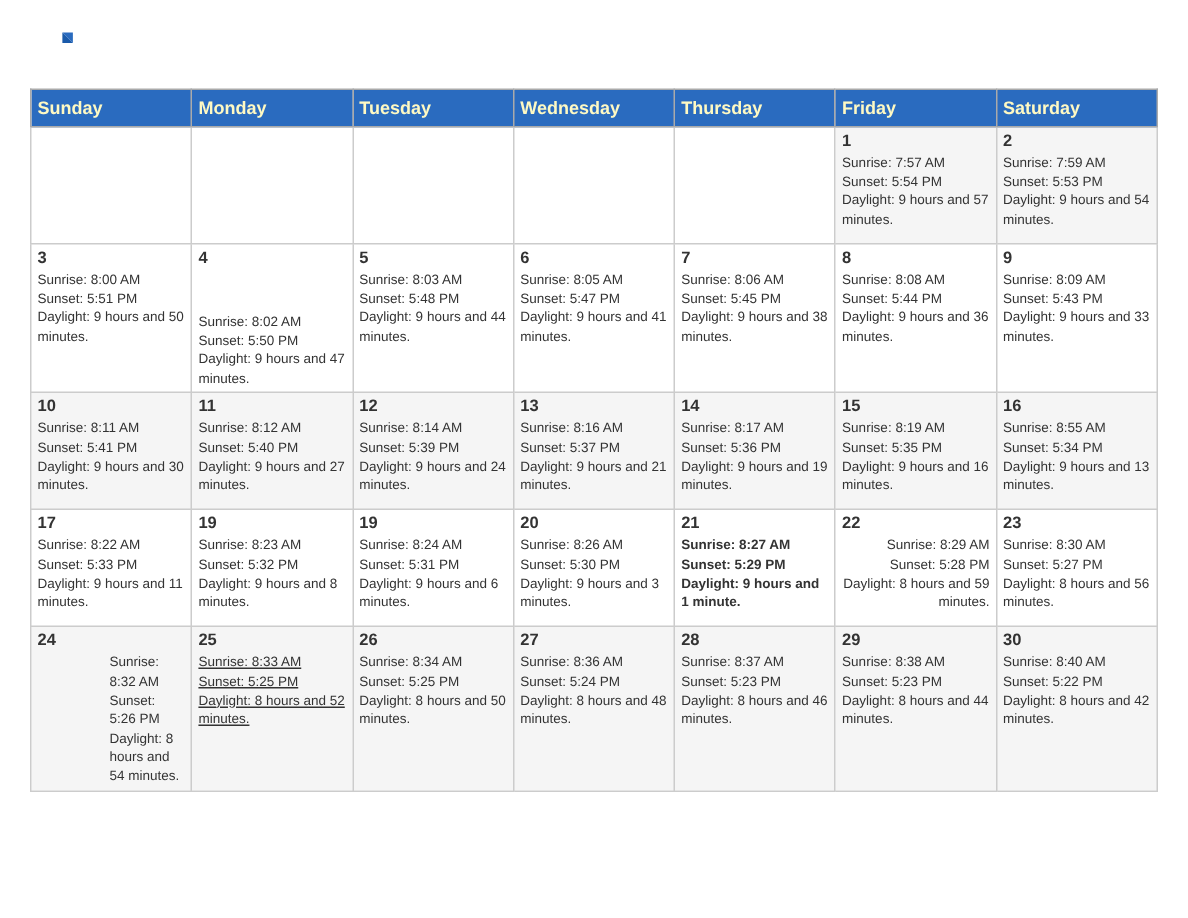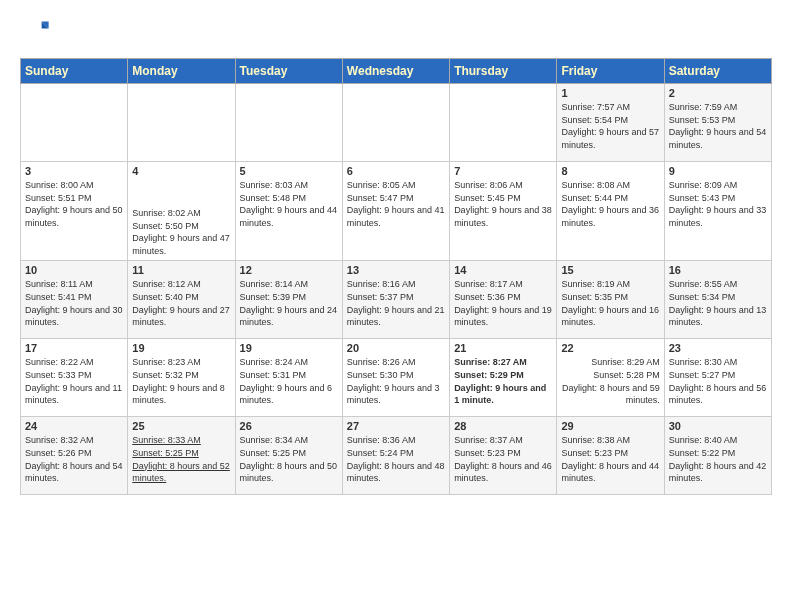--- a/index.html
+++ b/index.html
@@ -275,21 +275,21 @@
           <td>
             <span class="day-num">23</span>
             <div class="day-info" style="white-space: pre-line;">Sunrise: 8:30 AM
 Sunset: 5:27 PM
 Daylight: 8 hours and 56 minutes.</div>
           </td>
         </tr>
         <tr>
           <td>
             <span class="day-num">24</span>
-            <div class="day-info" style="white-space: pre-line;">Sunrise: 8:32 AM
+            <div class="day-info" style="white-space: pre-line; margin-left: 48px;">Sunrise: 8:32 AM
 Sunset: 5:26 PM
 Daylight: 8 hours and 54 minutes.</div>
           </td>
           <td>
             <span class="day-num">25</span>
             <div class="day-info" style="white-space: pre-line; text-decoration: underline;">Sunrise: 8:33 AM
 Sunset: 5:25 PM
 Daylight: 8 hours and 52 minutes.</div>
           </td>
           <td>

